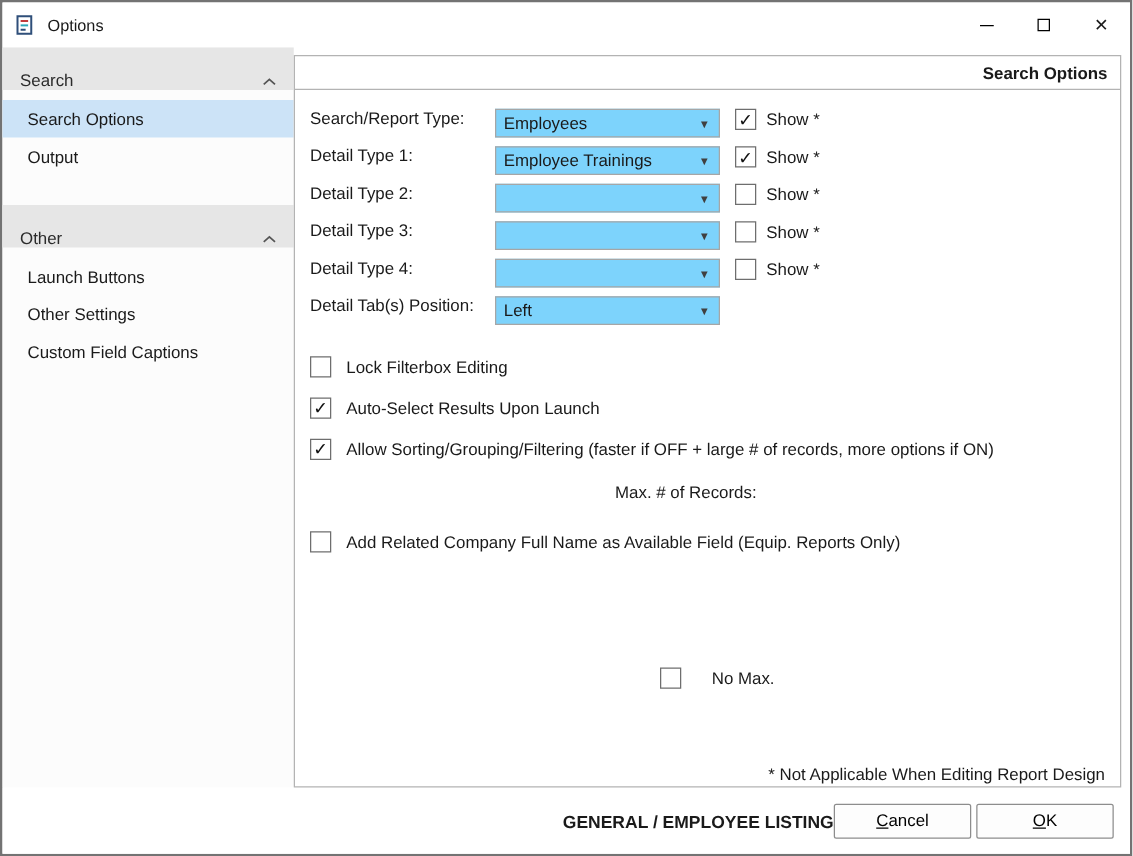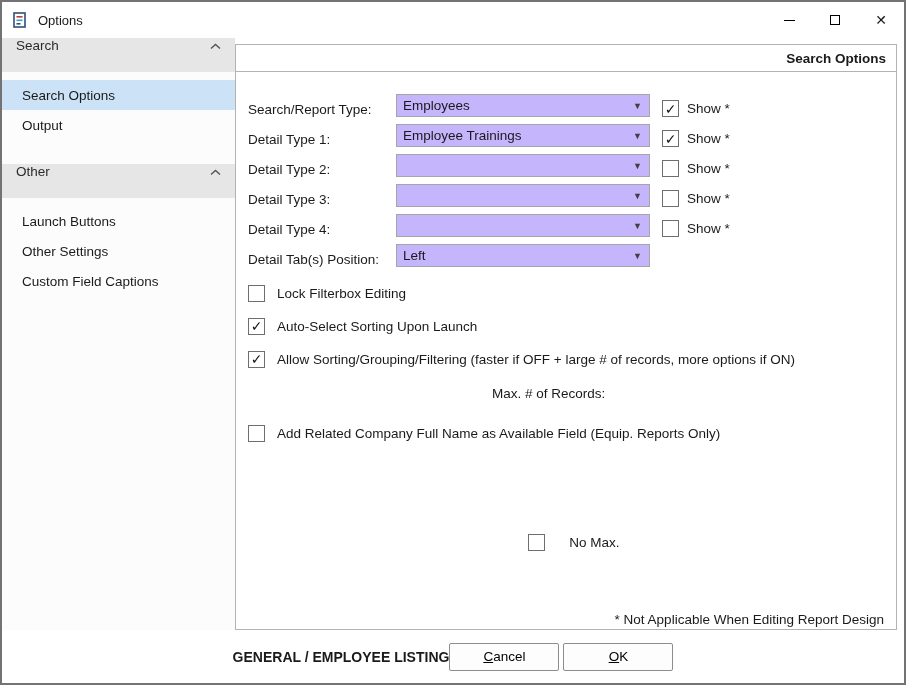--- a/index.html
+++ b/index.html
@@ -31,21 +31,21 @@
     width: 46px; height: 36px;
     display: flex; align-items: center; justify-content: center;
   }
   .glyph-min { width: 11px; height: 0; border-top: 1px solid #000; display: block; }
   .glyph-max { width: 10px; height: 10px; border: 1px solid #000; display: block; }
   .glyph-close { font-size: 14px; line-height: 1; }
   
   .body { flex: 1; display: flex; min-height: 0; }
   .sidebar { width: 233px; flex: 0 0 233px; background: #fcfcfc; padding-top: 0; }
   .section-header {
-    height: 34px; display: flex; align-items: flex-start; justify-content: space-between;
+    height: 34px; display: flex; align-items: flex-end; justify-content: space-between;
     padding: 0 14px; background: #e6e6e6; color: #2b2b2b;
   }
   .section + .section { margin-top: 24px; }
   .section-items { padding-top: 8px; }
   .sidebar-item {
     height: 30px; display: flex; align-items: center; padding-left: 20px;
   }
   .sidebar-item.selected { background: #cce3f7; }
   
   .main { flex: 1; display: flex; flex-direction: column; min-width: 0; }
@@ -56,25 +56,25 @@
     background: #ffffff;
     display: flex; flex-direction: column;
   }
   .panel-header {
     height: 27px; flex: 0 0 27px;
     border-bottom: 1px solid #b3b3b3;
     display: flex; align-items: center; justify-content: flex-end;
     padding-right: 10px; font-weight: bold;
   }
   .panel-content { padding: 15px 12px 0 12px; }
-  .form-row { display: flex; align-items: flex-end; height: 30px; }
+  .form-row { display: flex; align-items: flex-start; height: 30px; }
   .form-label { width: 148px; flex: 0 0 148px; }
   .dropdown {
-    width: 254px; height: 23px;
-    border: 1px solid #a6a6a6; background: #c4b5fd;
+    width: 180px; height: 23px;
+    border: 1px solid #a6a6a6; background: #7dd3fc;
     display: flex; align-items: center; justify-content: space-between;
     padding: 0 7px 0 6px;
   }
   .chevron { font-size: 9px; color: #404040; }
   .show-field { margin-left: 12px; display: flex; align-items: center; gap: 8px; }
   .checkbox {
     width: 17px; height: 17px; flex: 0 0 17px;
     border: 1px solid #6e6e6e; background: #fff;
     display: flex; align-items: center; justify-content: center;
   }
@@ -87,21 +87,21 @@
     border: none; outline: none; flex: 1; min-width: 0;
     padding: 0 5px; font: inherit;
   }
   .spin-buttons { width: 16px; flex: 0 0 16px; display: flex; flex-direction: column; border-left: 1px solid #cfcfcf; }
   .spin-btn { flex: 1; display: flex; align-items: center; justify-content: center; font-size: 7px; color: #3a3a3a; }
   .no-max-field { margin-left: 16px; display: flex; align-items: center; gap: 24px; }
   .footnote { position: absolute; right: 12px; bottom: 2px; }
   
   .footer {
     height: 53px; flex: 0 0 53px;
-    display: flex; align-items: center; justify-content: center;
+    display: flex; align-items: center; justify-content: flex-end;
     padding: 0 13px;
     background: #ffffff;
   }
   .context-title { font-weight: bold; font-size: 14px; }
   .footer-buttons { display: flex; gap: 4px; }
   .btn {
     width: 110px; height: 28px;
     background: #fdfdfd; border: 1px solid #8d8d8d; border-radius: 2px;
     font: inherit; text-align: center;
   }
@@ -254,21 +254,21 @@
               <span class="chevron">▼</span>
             </div>
           </div>
 
           <div class="checkbox-row first">
             <span class="checkbox"></span>
             <span>Lock Filterbox Editing</span>
           </div>
           <div class="checkbox-row">
             <span class="checkbox checked"></span>
-            <span>Auto-Select Sorting Upon Launch</span>
+            <span>Auto-Select Results Upon Launch</span>
           </div>
           <div class="checkbox-row">
             <span class="checkbox checked"></span>
             <span>Allow Sorting/Grouping/Filtering (faster if OFF + large # of records, more options if ON)</span>
           </div>
 
           <div class="max-row">
             <span class="form-label">Max. # of Records:</span>
             <span class="no-max-field">
               <span class="checkbox"></span>

